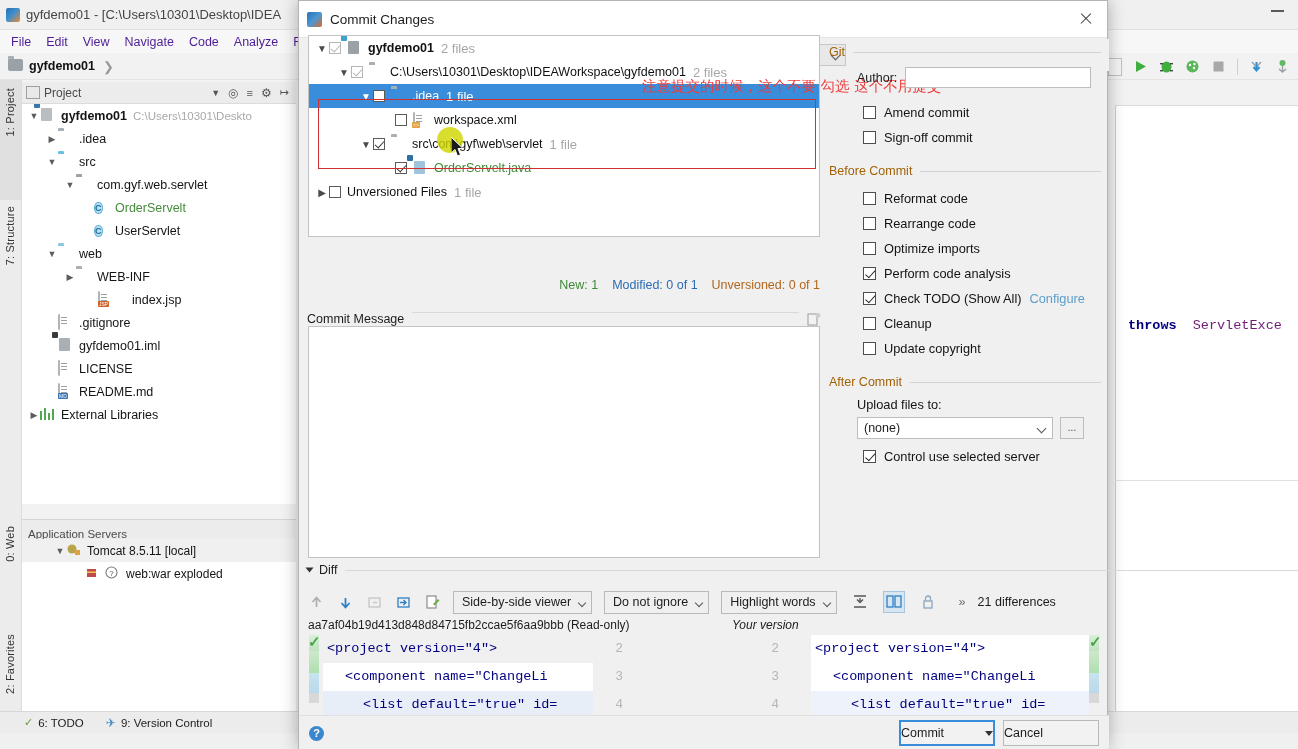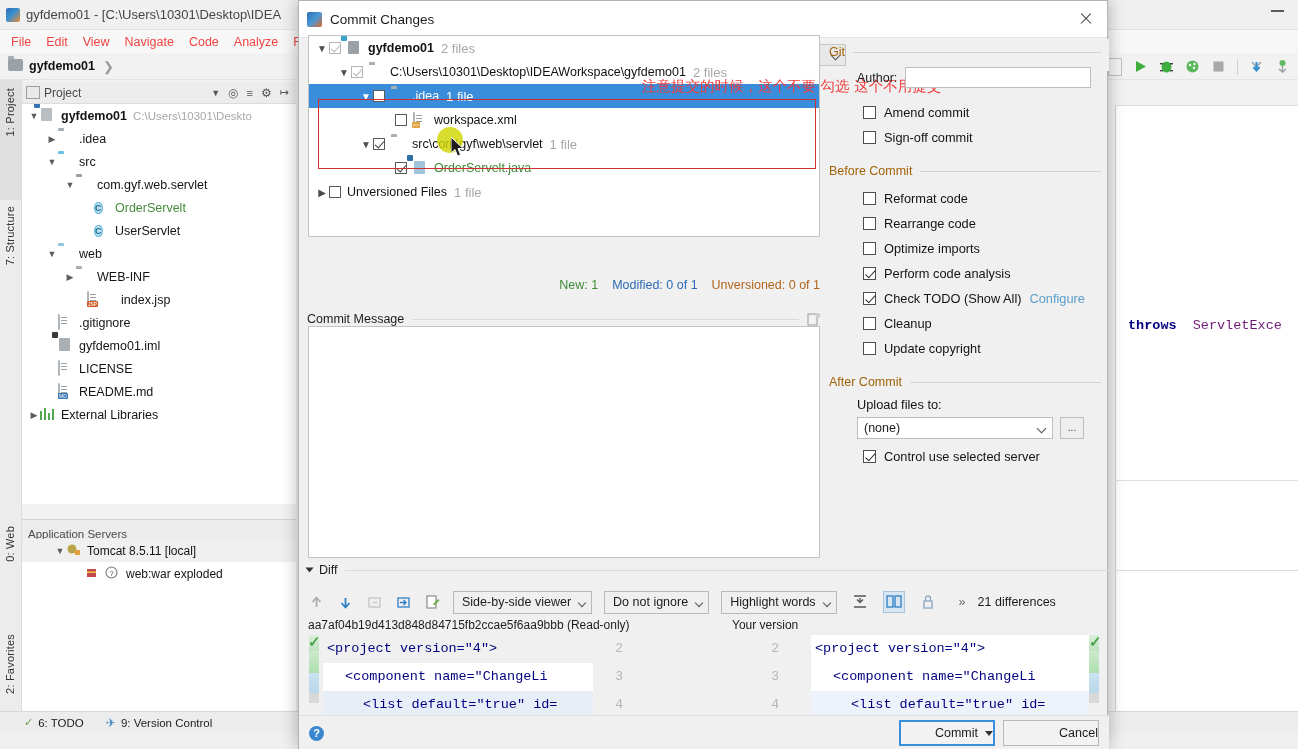--- a/index.html
+++ b/index.html
@@ -28,21 +28,21 @@
   }
   .ide-title-txt { color:#454545; font-size:13px; white-space:nowrap; }
   .ide-min {
     position:absolute; right:14px; top:10px; width:13px; height:2px; background:#5a5a5a;
   }
 
   .ide-menubar {
     position:absolute; left:0; top:30px; width:1298px; height:23px;
     background:#f7f7f7; display:flex; align-items:center; padding-left:4px; gap:1px;
   }
-  .mi { font-size:12.5px; color:#ef4444; padding:2px 7px; white-space:nowrap; }
+  .mi { font-size:12.5px; color:#4c1d95; padding:2px 7px; white-space:nowrap; }
 
   .ide-breadcrumb {
     position:absolute; left:0; top:53px; width:1298px; height:27px;
     background:#f2f2f2; display:flex; align-items:center; padding-left:8px;
     border-bottom:1px solid #e4e4e4;
   }
   .bc-icon { width:15px; height:14px; margin-right:6px; position:relative; flex:none; }
   .bc-txt { font-weight:bold; font-size:12.5px; color:#111; }
   .bc-sep { margin-left:8px; color:#9a9a9a; font-size:13px; }
 
@@ -187,21 +187,21 @@
     position:absolute; width:26px; height:26px; border-radius:50%;
     background:rgba(208,214,0,0.82);
   }
   .cursor-arrow { position:absolute; width:0; height:0; }
 
   .counts { position:absolute; left:9px; top:277px; width:512px; display:flex; justify-content:flex-end; gap:14px; font-size:12.5px; }
   .c-new { color:#3f8a36; }
   .c-mod { color:#2d6bb5; }
   .c-unv { color:#b1661e; }
 
-  .cm-header { position:absolute; left:8px; top:311px; width:514px; display:flex; align-items:center; gap:8px; }
+  .cm-header { position:absolute; left:8px; top:311px; width:514px; display:flex; gap:8px; }
   .cm-header-label { font-size:12.5px; color:#1c1c1c; white-space:nowrap; }
   .cm-header-rule { flex:1; height:1px; background:#d9d9d9; }
   .cm-header-ic { width:14px; height:14px; position:relative; }
   .commit-msg {
     position:absolute; left:9px; top:325px; width:512px; height:232px;
     background:#ffffff; border:1px solid #c3c3c3;
   }
 
   
   .rcol { position:absolute; left:530px; top:44px; width:272px; }
@@ -244,21 +244,21 @@
   .diff-pane { position:absolute; top:634px; background:#fff; overflow:hidden; font-family:"Liberation Mono", monospace; font-size:13.5px; }
   .cl { white-space:nowrap; height:28px; line-height:28px; }
   .gutter-nums { position:absolute; top:634px; color:#b6b6b6; font-family:"Liberation Mono", monospace; font-size:13px; text-align:right; }
   .gnum { height:28px; line-height:28px; }
   .diff-stripe { position:absolute; width:10px; top:634px; }
   .check-mark { position:absolute; color:#4aa34a; font-size:15px; font-weight:bold; }
 
   .dlg-bottom { position:absolute; left:0; top:714px; width:810px; height:35px; background:#f0f0f0; border-top:1px solid #e0e0e0; display:flex; align-items:center; padding:0 10px; }
   .help-ic { width:15px; height:15px; border-radius:50%; background:#3b87cf; color:#fff; font-size:11px; font-weight:bold; text-align:center; line-height:15px; }
   .dlg-btns { margin-left:auto; display:flex; gap:8px; }
-  .btn { height:26px; min-width:96px; background:#f2f2f2; border:1px solid #b9b9b9; font-size:12.5px; color:#1c1c1c; display:flex; align-items:center; justify-content:flex-end; gap:7px; }
+  .btn { height:26px; min-width:96px; background:#f2f2f2; border:1px solid #b9b9b9; font-size:12.5px; color:#1c1c1c; display:flex; align-items:center; justify-content:space-between; gap:7px; }
   .btn.primary { border:2px solid #3a8ddb; }
   .btn .chev-d { width:0;height:0;border-left:4px solid transparent;border-right:4px solid transparent;border-top:5px solid #333; }
 </style>
 </head>
 <body>
 
 <div id="root">
 
   <div class="ide">
 
@@ -391,21 +391,21 @@
         <div class="trow" style="padding-left: 24px;">
           <span class="tarrow">▼</span>
           <span class="ticon"><span class="folder blue"></span></span>
           <span class="tlabel">web</span>
         </div>
         <div class="trow" style="padding-left: 42px;">
           <span class="tarrow">▶</span>
           <span class="ticon"><span class="folder"></span></span>
           <span class="tlabel">WEB-INF</span>
         </div>
-        <div class="trow" style="padding-left: 40px; gap: 13px;">
+        <div class="trow" style="padding-left: 51px; gap: 13px;">
           <span class="tarrow"></span>
           <span class="ticon"><span class="file-ic jsp"></span></span>
           <span class="tlabel">index.jsp</span>
         </div>
         <div class="trow" style="padding-left: 24px;">
           <span class="tarrow"></span>
           <span class="ticon"><span class="file-ic"></span></span>
           <span class="tlabel">.gitignore</span>
         </div>
         <div class="trow" style="padding-left: 24px;">
@@ -799,21 +799,21 @@
             <rect x="6" y="9" width="8" height="7" stroke="#8aa8c4" stroke-width="1.3" fill="none"></rect>
             <path d="M7.5 9 V6.5 A2.5 2.5 0 0 1 12.5 6.5 V9" stroke="#8aa8c4" stroke-width="1.3" fill="none"></path>
           </svg>
       </div>
       <span class="diff-count" style="color:#6a6a6a;margin-left:8px">»</span>
       <span class="diff-count">21 differences</span>
     </div>
 
     <div class="diff-sublabels">
       <span style="position:absolute;left:0;top:0;">aa7af04b19d413d848d84715fb2ccae5f6aa9bbb (Read-only)</span>
-      <span style="position:absolute;left:424px;top:0;">Your version</span>
+      <span style="position:absolute;left:424px;top:0;font-style:italic;">Your version</span>
     </div>
 
     <div class="diff-stripe" style="left:10px;">
       <div style="width:10px;height:16px;background:linear-gradient(#d9efd9,#bfe3bf)"></div>
       <div style="width:10px;height:22px;background:linear-gradient(#cfe8cf,#aee0ae)"></div>
       <div style="width:10px;height:20px;background:linear-gradient(#c9e3f0,#b9d8ea)"></div>
       <div style="width:10px;height:10px;background:#d8d8d8"></div>
     </div>
     <span class="check-mark" style="left:9px;top:632px;">✓</span>
     <div class="diff-pane" style="left:24px; width:270px; height:84px;">

